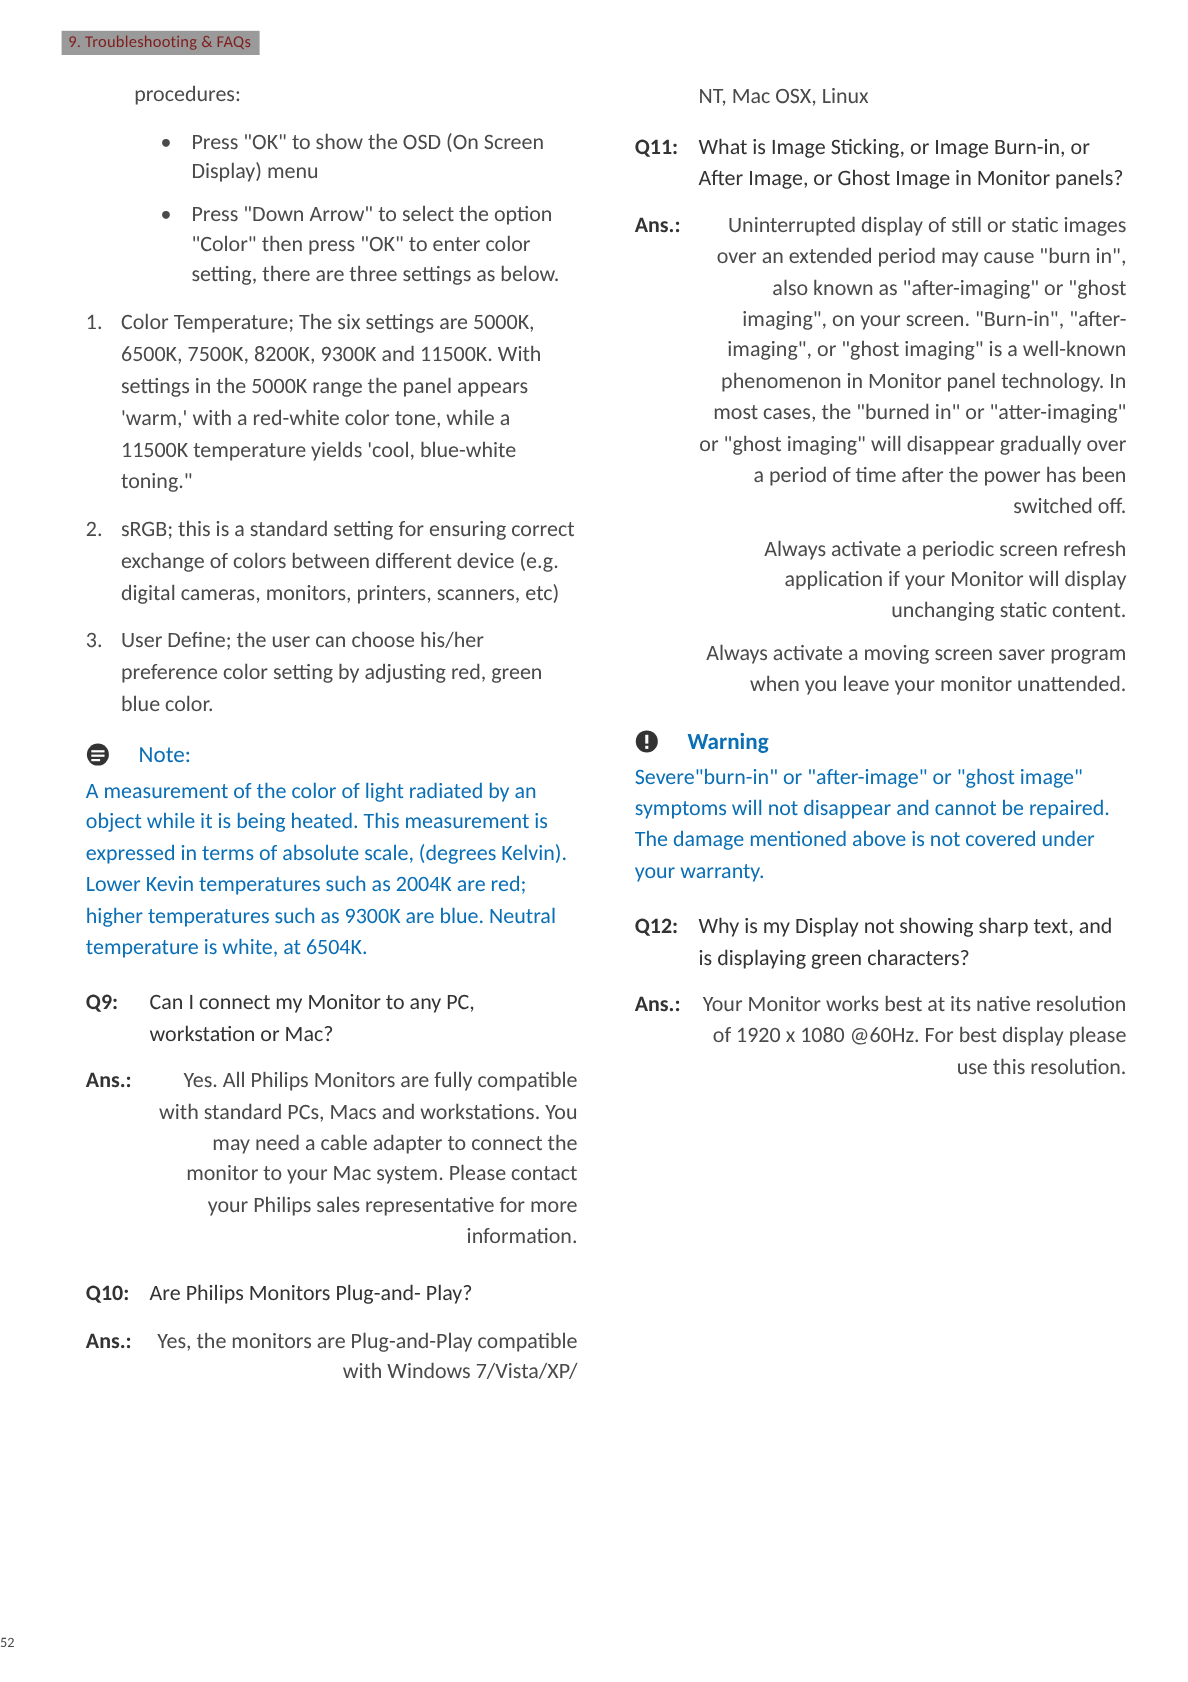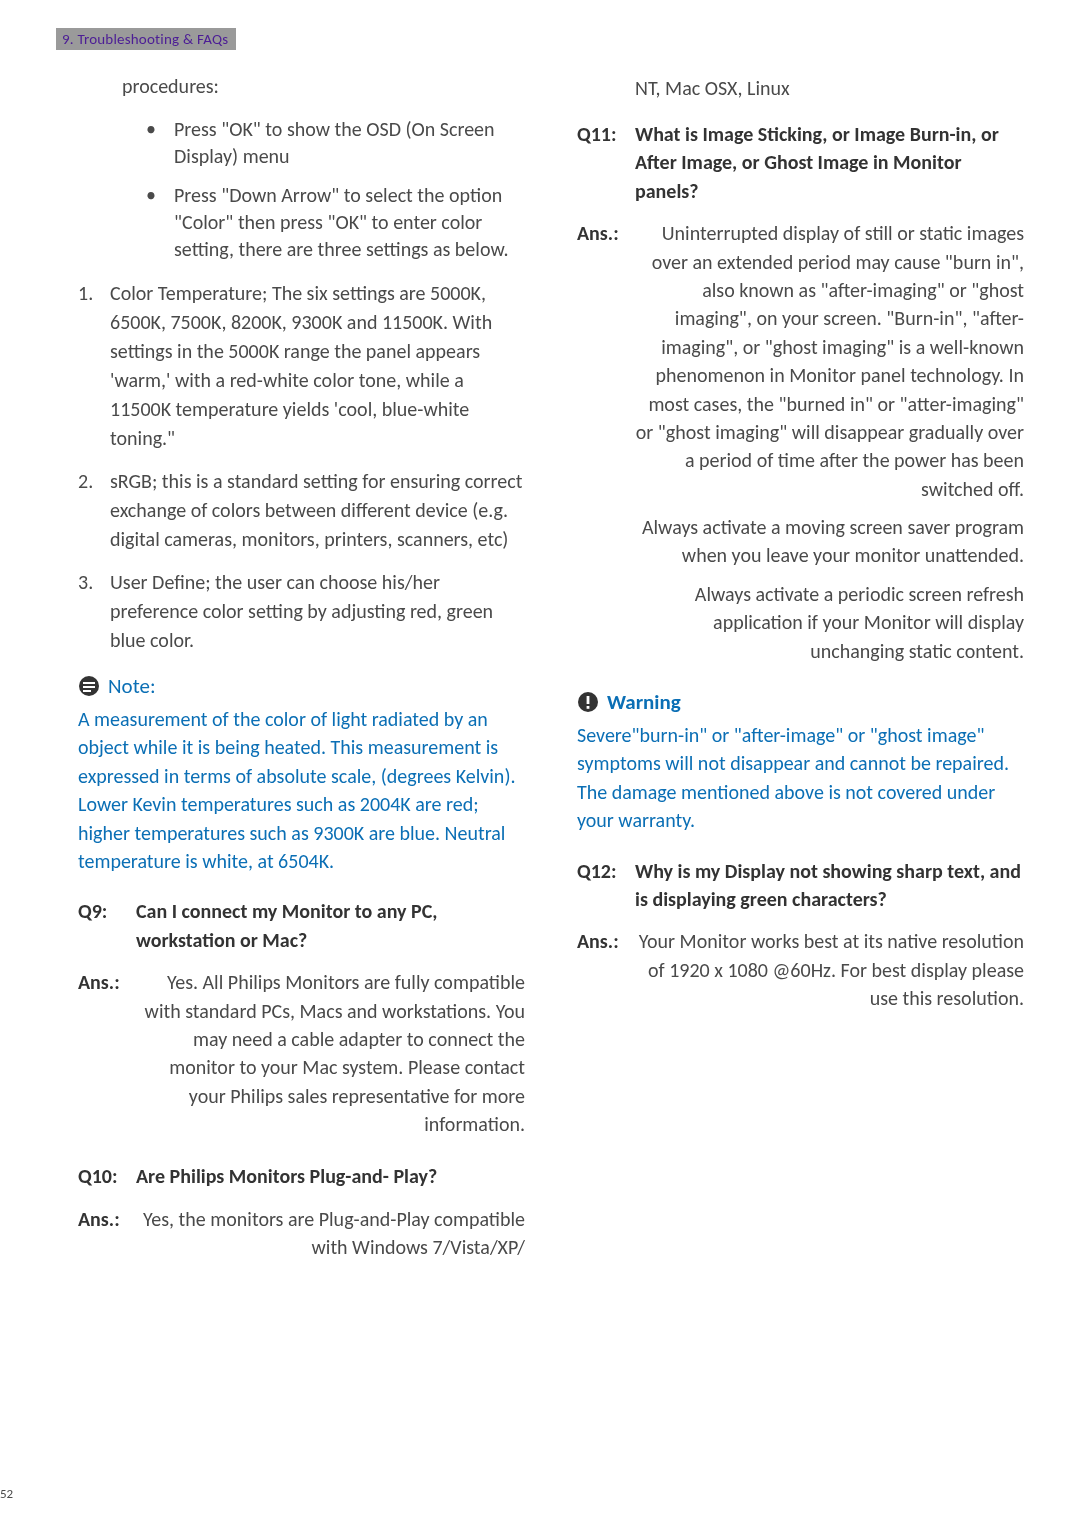--- a/index.html
+++ b/index.html
@@ -10,21 +10,21 @@
     font-family: "Gill Sans", "Gill Sans MT", "Trebuchet MS", Calibri, sans-serif;
     font-size: 20px;
     color: #4a4a4a;
     position: relative;
   }
   .section-tab {
     position: absolute;
     top: 28px;
     left: 56px;
     background: #9a9a9a;
-    color: #4c1d95;
+    color: #7f1d1d;
     font-size: 15px;
     padding: 2px 8px 2px 6px;
     letter-spacing: 0.2px;
   }
   .columns {
     position: absolute;
     top: 74px;
     left: 66px;
     right: 56px;
     display: flex;
@@ -68,21 +68,21 @@
     line-height: 1.45;
   }
   ol.numbered li .num {
     position: absolute;
     left: 0;
     top: 0;
   }
   .callout-header {
     display: flex;
     align-items: center;
-    gap: 8px;
+    gap: 26px;
     color: #0b6fb5;
     margin-top: 6px;
     margin-bottom: 6px;
     margin-left: 12px;
     font-size: 21px;
   }
   .callout-header.warning { font-weight: 700; }
   .callout-body {
     color: #0b6fb5;
     line-height: 1.42;
@@ -93,21 +93,21 @@
     display: flex;
     margin-left: 12px;
     margin-bottom: 14px;
     line-height: 1.42;
   }
   .qa .label {
     flex: 0 0 58px;
     font-weight: 600;
     color: #333;
   }
-  .qa .question { font-weight: 700; color: #333; flex:1; }
+  .qa .question { font-weight: 400; color: #333; flex:1; }
   .qa .answer { flex:1; }
   .qa .answer p { margin-bottom: 10px; text-align: right; }
   .page-num {
     position: absolute;
     left: 0;
     right: 0;
     bottom: 28px;
     font-size: 13px;
   }
   svg.icon { flex: 0 0 auto; }
@@ -179,22 +179,22 @@
     <div class="continuation">NT, Mac OSX, Linux</div>
 
     <div class="qa">
       <div class="label">Q11:</div>
       <div class="question">What is Image Sticking, or Image Burn-in, or After Image, or Ghost Image in Monitor panels?</div>
     </div>
     <div class="qa">
       <div class="label">Ans.:</div>
       <div class="answer">
         <p>Uninterrupted display of still or static images over an extended period may cause "burn in", also known as "after-imaging" or "ghost imaging", on your screen. "Burn-in", "after-imaging", or "ghost imaging" is a well-known phenomenon in Monitor panel technology. In most cases, the "burned in" or "atter-imaging" or "ghost imaging" will disappear gradually over a period of time after the power has been switched off.</p>
+        <p>Always activate a periodic screen refresh application if your Monitor will display unchanging static content.</p>
         <p>Always activate a moving screen saver program when you leave your monitor unattended.</p>
-        <p>Always activate a periodic screen refresh application if your Monitor will display unchanging static content.</p>
       </div>
     </div>
 
     <div class="callout-header warning">
       <svg class="icon" width="22" height="22" viewBox="0 0 22 22">
         <circle cx="11" cy="11" r="10" fill="#333"></circle>
         <rect x="9.6" y="5" width="2.8" height="8" fill="#fff"></rect>
         <rect x="9.6" y="15" width="2.8" height="2.8" fill="#fff"></rect>
       </svg>
       <span>Warning</span>

